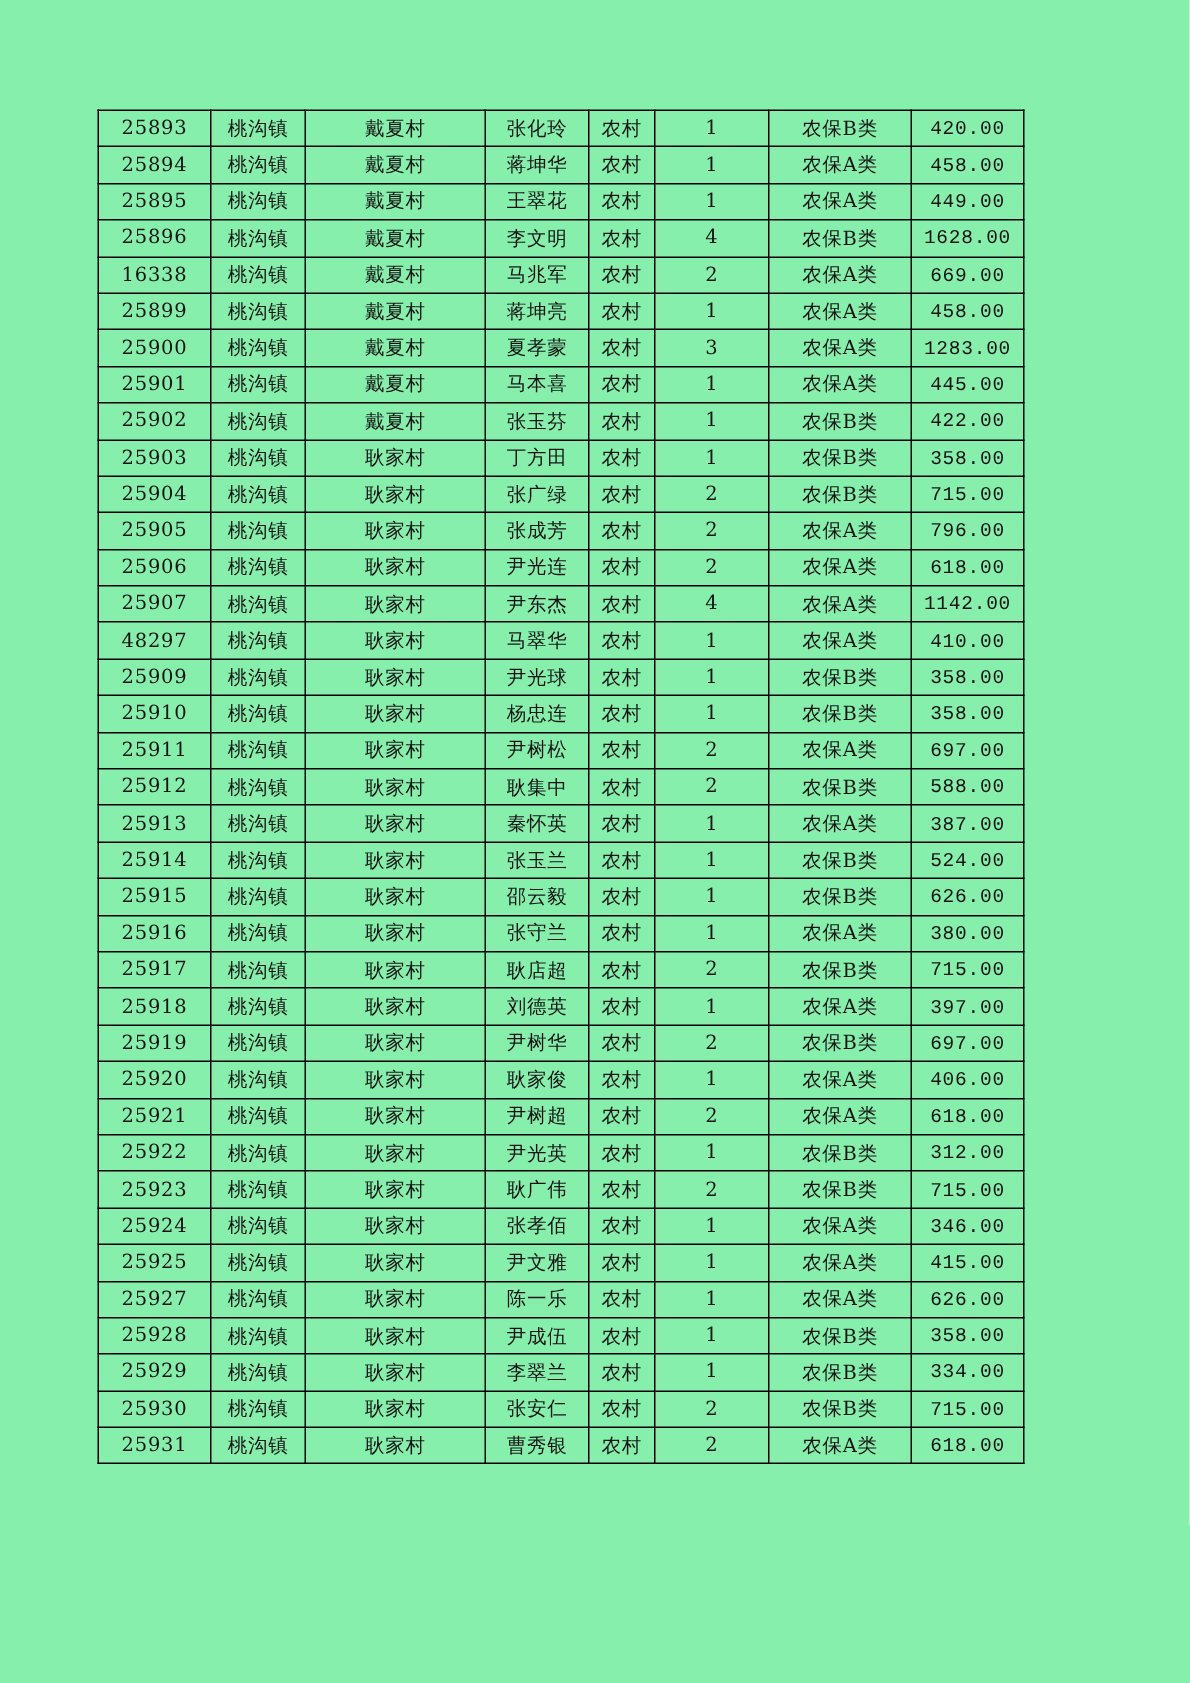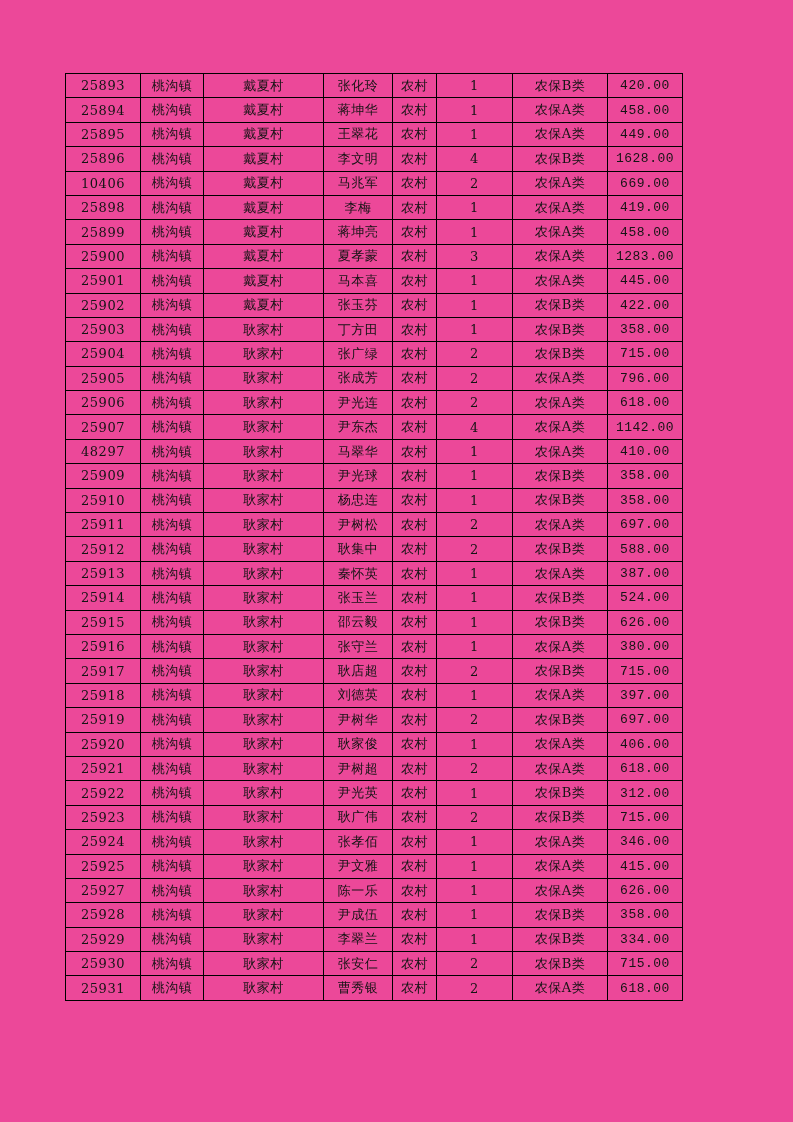--- a/index.html
+++ b/index.html
@@ -4,21 +4,21 @@
 <style>
   html, body {
     margin: 0;
     padding: 0;
     background: #ffffff;
   }
   .page {
     position: relative;
     width: 793px;
     height: 1122px;
-    background: #ec4899;
+    background: #86efac;
     overflow: hidden;
     font-family: "DejaVu Serif", "Liberation Serif", serif;
     color: #141414;
   }
   table.data-table {
     position: absolute;
     left: 65px;
     top: 73px;
     width: 617px;
     border-collapse: collapse;
@@ -101,38 +101,28 @@
           <td class="col-0">25896</td>
           <td class="col-1">桃沟镇</td>
           <td class="col-2">戴夏村</td>
           <td class="col-3">李文明</td>
           <td class="col-4">农村</td>
           <td class="col-5">4</td>
           <td class="col-6">农保B类</td>
           <td class="col-7">1628.00</td>
         </tr>
         <tr>
-          <td class="col-0">10406</td>
+          <td class="col-0">16338</td>
           <td class="col-1">桃沟镇</td>
           <td class="col-2">戴夏村</td>
           <td class="col-3">马兆军</td>
           <td class="col-4">农村</td>
           <td class="col-5">2</td>
           <td class="col-6">农保A类</td>
           <td class="col-7">669.00</td>
-        </tr>
-        <tr>
-          <td class="col-0">25898</td>
-          <td class="col-1">桃沟镇</td>
-          <td class="col-2">戴夏村</td>
-          <td class="col-3">李梅</td>
-          <td class="col-4">农村</td>
-          <td class="col-5">1</td>
-          <td class="col-6">农保A类</td>
-          <td class="col-7">419.00</td>
         </tr>
         <tr>
           <td class="col-0">25899</td>
           <td class="col-1">桃沟镇</td>
           <td class="col-2">戴夏村</td>
           <td class="col-3">蒋坤亮</td>
           <td class="col-4">农村</td>
           <td class="col-5">1</td>
           <td class="col-6">农保A类</td>
           <td class="col-7">458.00</td>

